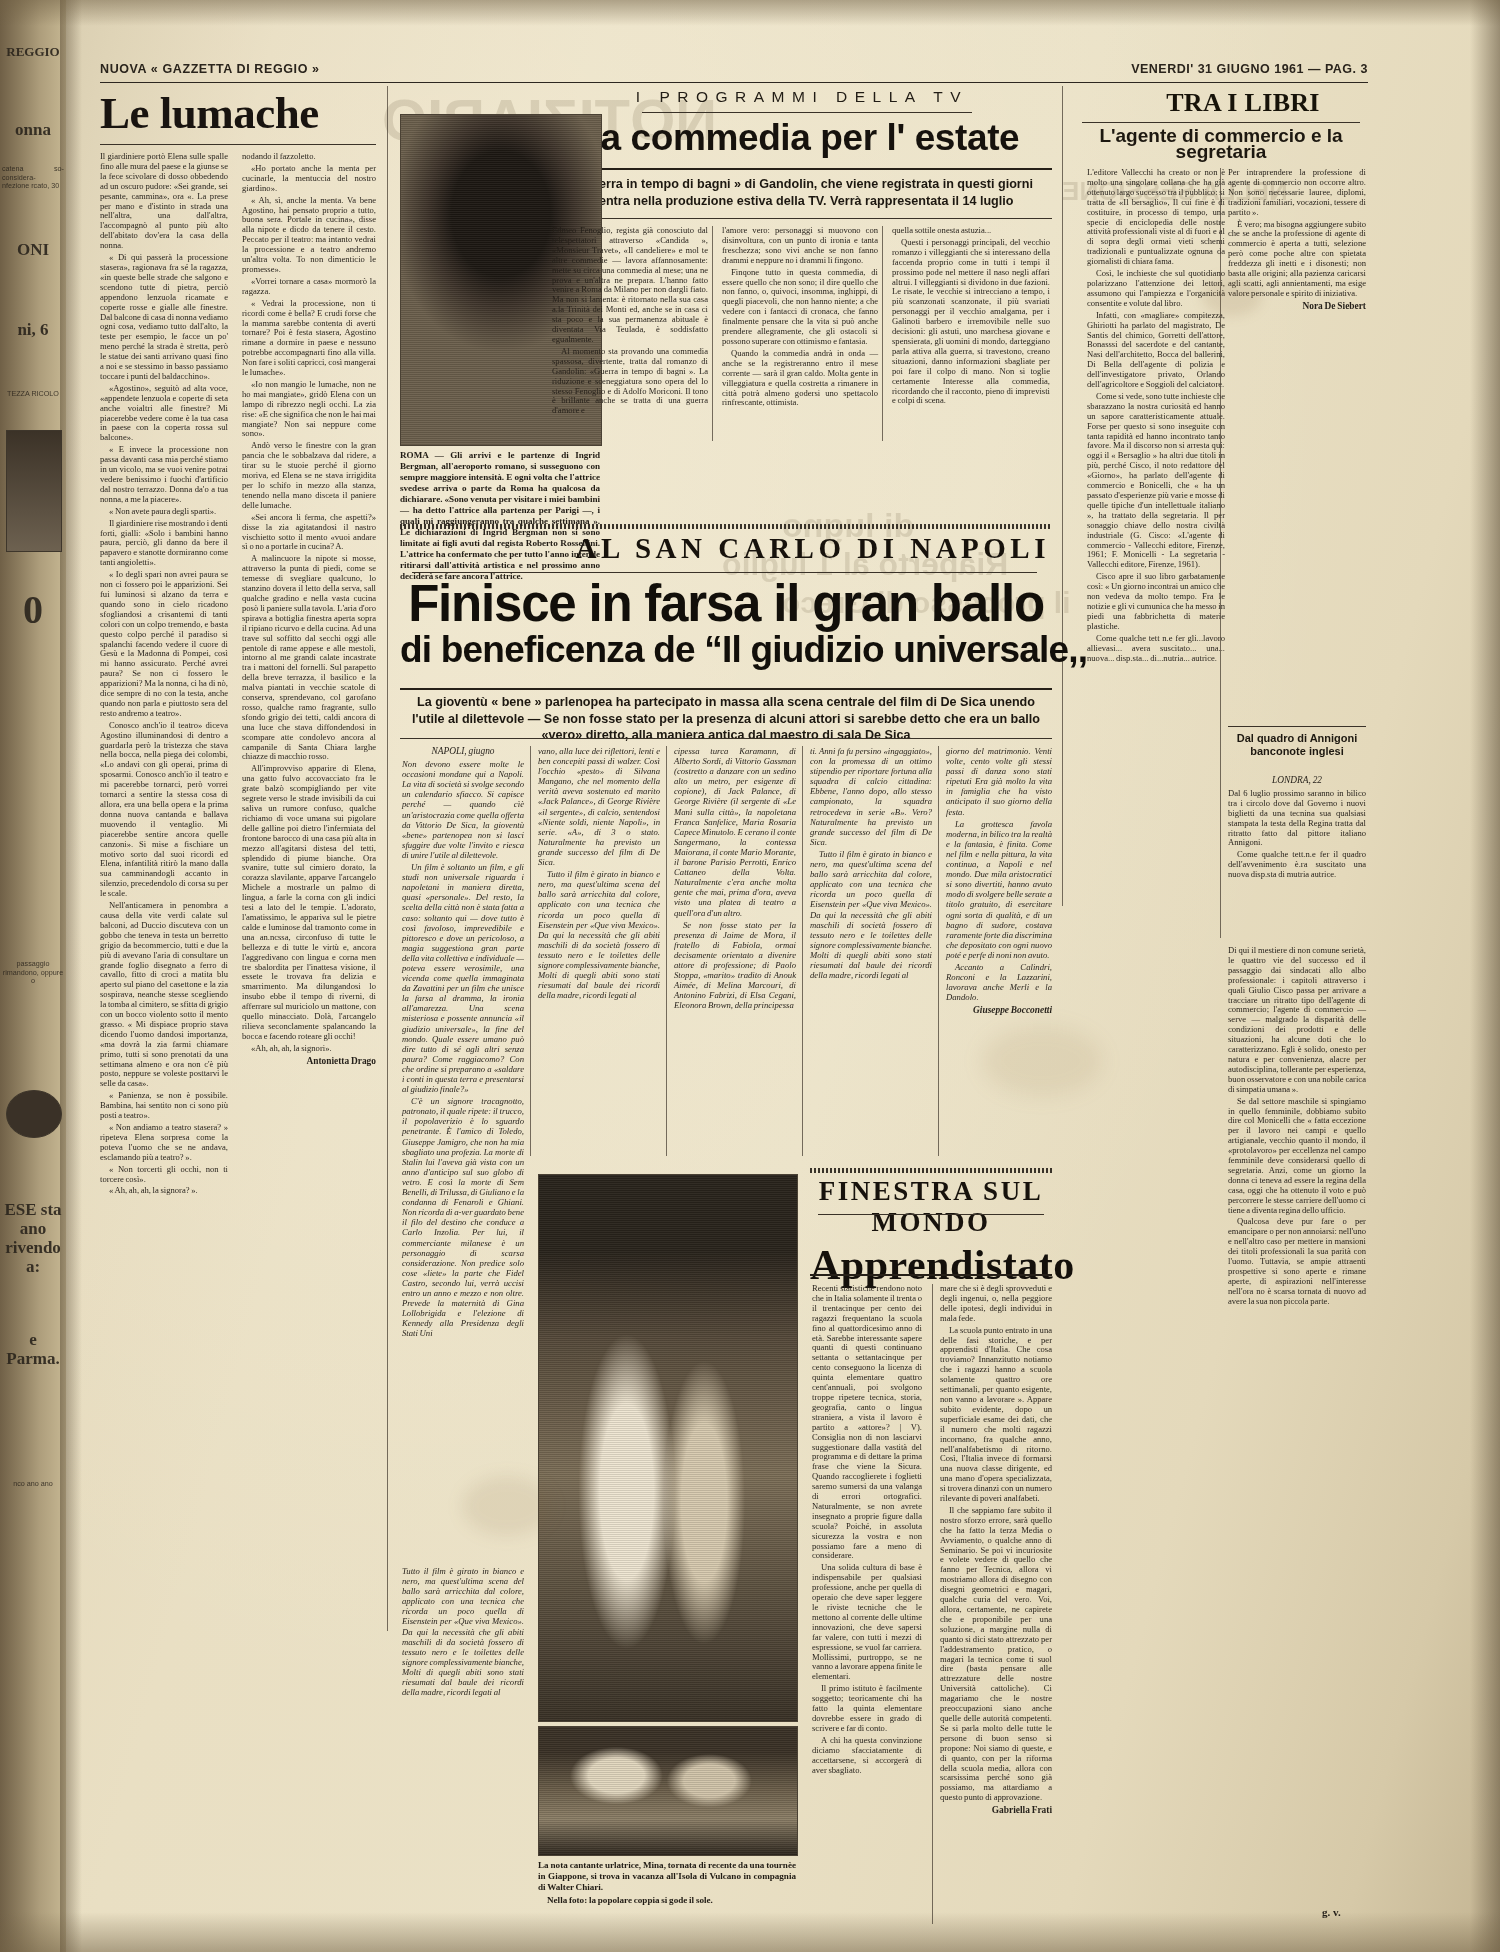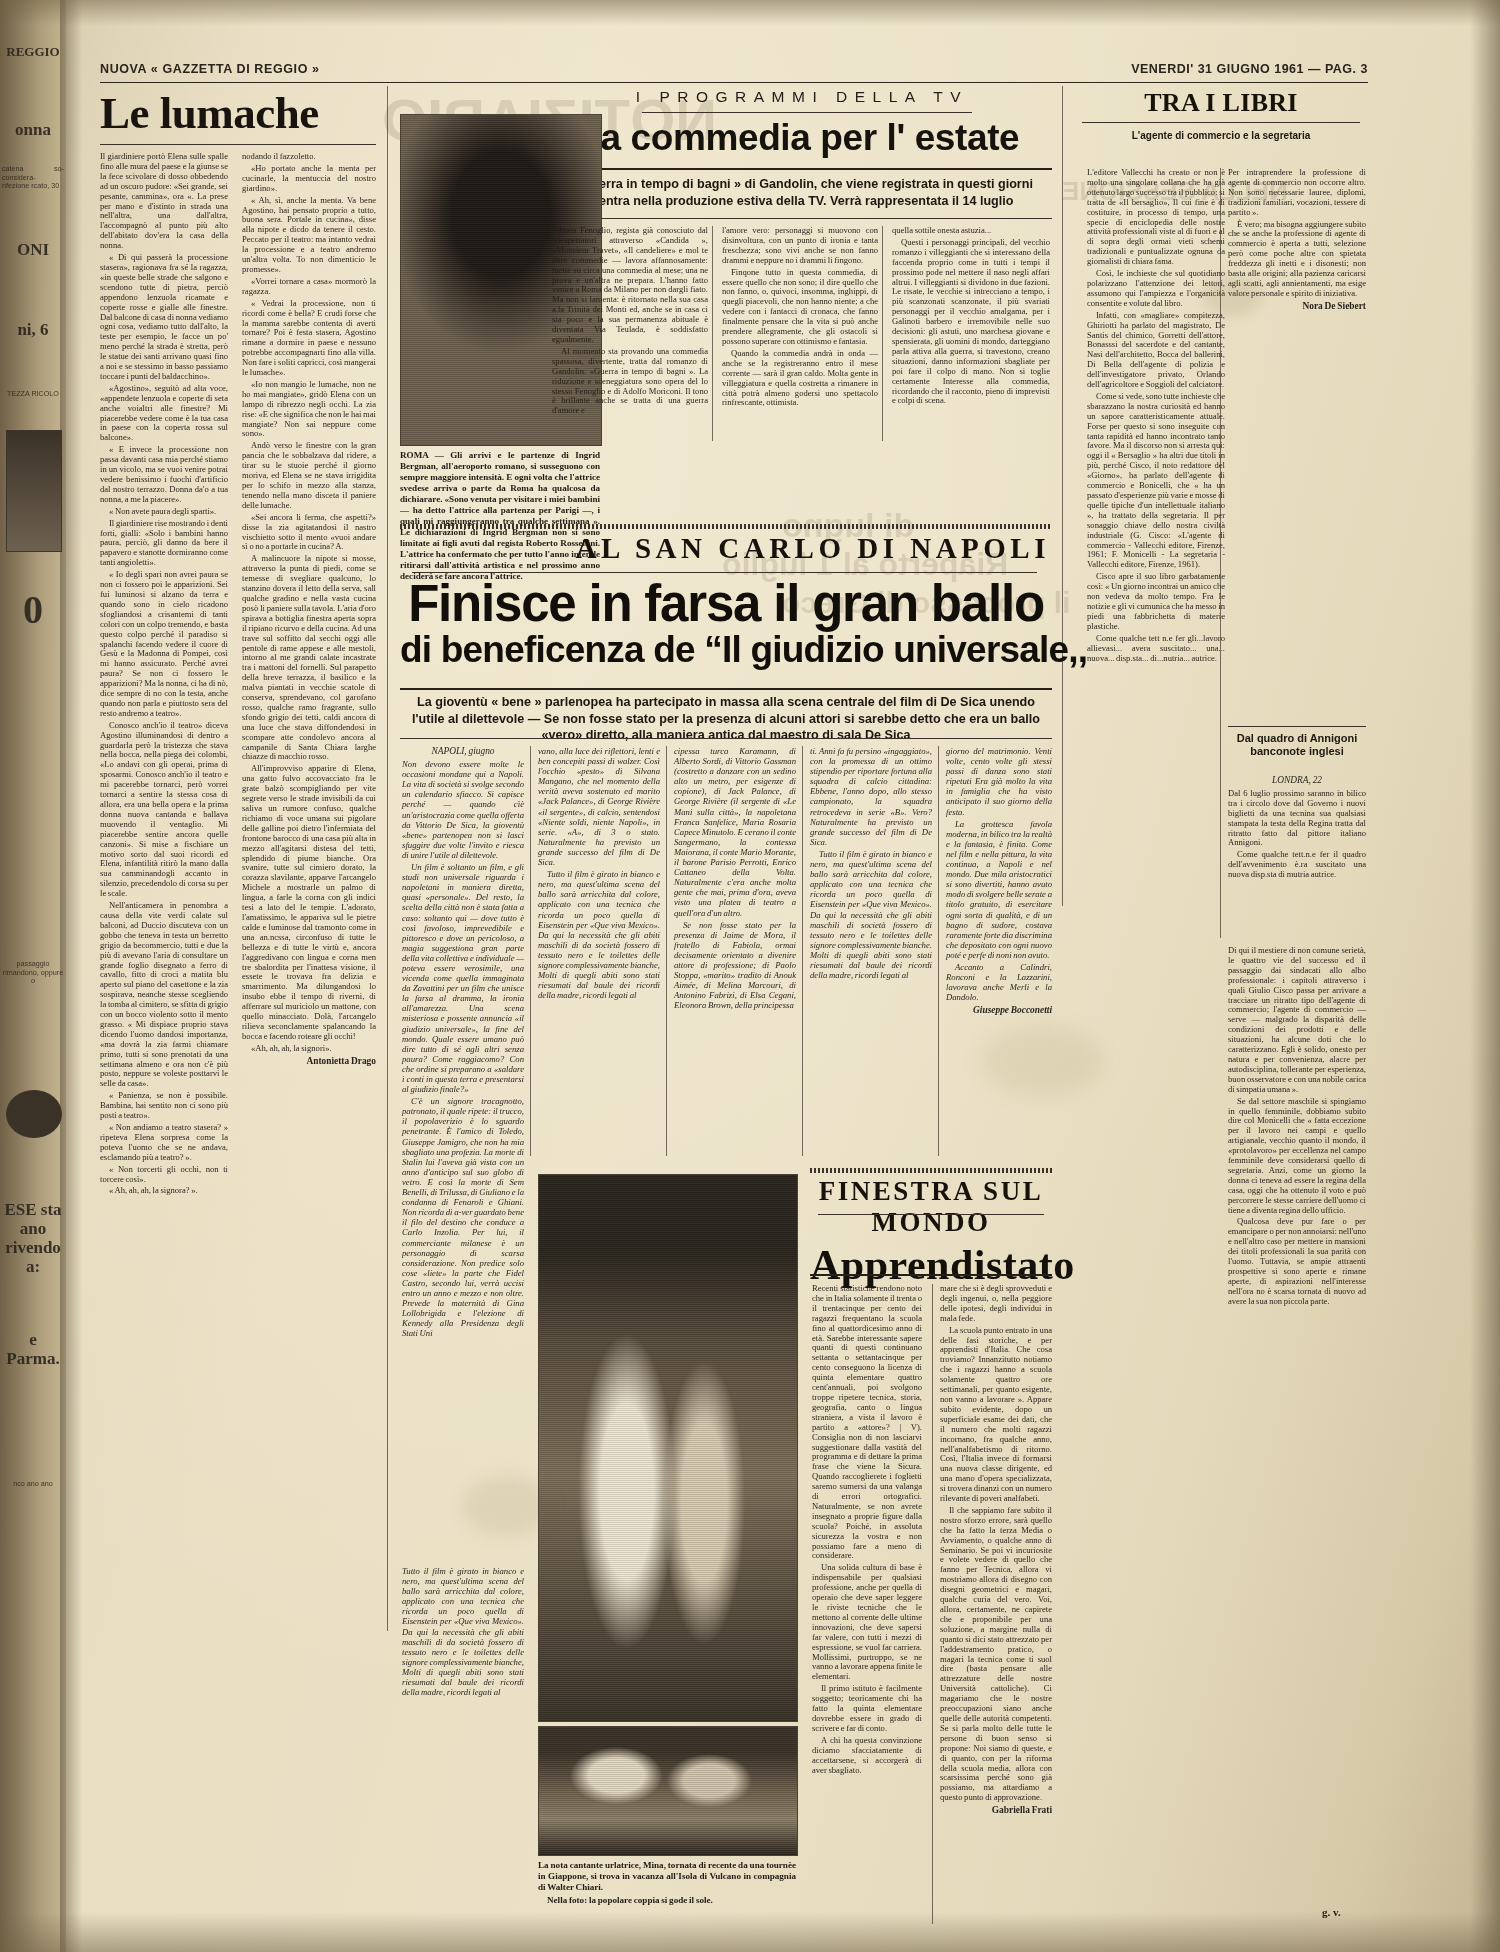--- a/index.html
+++ b/index.html
@@ -65,21 +65,21 @@
   
   .hl-lumache{font-family:"Liberation Serif",serif;font-weight:bold;
     font-size:45px;letter-spacing:-.5px;color:#191410;line-height:46px;}
   .kicker{font-family:"Liberation Sans",sans-serif;font-size:15.5px;
     letter-spacing:7.5px;color:#211c15;font-weight:400;}
   .hl-tv{font-family:"Liberation Sans",sans-serif;font-weight:bold;
     font-size:37px;letter-spacing:-.4px;color:#16120d;line-height:40px;}
   .hl-tralibri{font-family:"Liberation Serif",serif;font-weight:bold;
     font-size:26px;letter-spacing:.3px;color:#171309;text-align:center;}
   .sub-tralibri{font-family:"Liberation Sans",sans-serif;font-weight:bold;
-    font-size:10px;line-height:16px;text-align:center;color:#1d1810;}
+    font-size:19px;line-height:16px;text-align:center;color:#1d1810;}
   .hl-sancarlo{font-family:"Liberation Serif",serif;font-weight:bold;
     font-size:29px;letter-spacing:4.5px;color:#17120c;text-align:right;}
   .hl-big1{font-family:"Liberation Sans",sans-serif;font-weight:bold;
     font-size:51px;letter-spacing:-1.2px;line-height:52px;color:#120f0a;
     text-align:center;white-space:nowrap;}
   .hl-big2{font-family:"Liberation Sans",sans-serif;font-weight:bold;
     font-size:37px;letter-spacing:-.8px;line-height:40px;color:#120f0a;
     text-align:center;white-space:nowrap;}
   .deck{font-family:"Liberation Sans",sans-serif;font-weight:bold;
     font-size:12.6px;line-height:16.5px;color:#1c1710;text-align:center;}
@@ -245,21 +245,21 @@
     </div>
     <div class="vrule" style="left:630px;top:200px;height:215px;"></div>
     <div class="vrule" style="left:800px;top:200px;height:215px;"></div>
 
     <div class="col caption" style="left:318px;top:424px;width:200px;">
       <p class="noind" style="text-indent:0;">ROMA — Gli arrivi e le partenze di Ingrid Bergman, all'aeroporto romano, si susseguono con sempre maggiore intensità. E ogni volta che l'attrice svedese arriva o parte da Roma ha qualcosa da dichiarare. «Sono venuta per visitare i miei bambini — ha detto l'attrice alla partenza per Parigi —, i quali mi raggiungeranno tra qualche settimana ». Le dichiarazioni di Ingrid Bergman non si sono limitate ai figli avuti dal regista Roberto Rossellini. L'attrice ha confermato che per tutto l'anno intende ritirarsi dall'attività artistica e nel prossimo anno deciderà se fare ancora l'attrice.</p>
     </div>
 
     <div class="vrule" style="left:980px;top:60px;height:820px;"></div>
 
-    <div style="position:absolute;left:994px;top:62px;width:290px;">
+    <div style="position:absolute;left:1016px;top:62px;width:290px;">
       <div class="hl-tralibri">TRA I LIBRI</div>
     </div>
     <div class="hrule" style="left:1000px;top:96px;width:278px;"></div>
     <div style="position:absolute;left:994px;top:102px;width:290px;">
       <div class="sub-tralibri">L'agente di commercio e la segretaria</div>
     </div>
 
     <div class="col body-ser" style="left:994px;top:142px;width:138px;height:1560px;margin-left:11px;">
       <p class="noind">L'editore Vallecchi ha creato or non è molto una singolare collana che ha già ottenuto largo successo tra il pubblico: si tratta de «Il bersaglio», Il cui fine è di costituire, in processo di tempo, una specie di enciclopedia delle nostre attività professionali viste al di fuori e al di sopra degli ormai vieti schemi tradizionali e puntualizzate ognuna da giornalisti di chiara fama.</p>
       <p>Così, le inchieste che sul quotidiano polarizzano l'attenzione dei lettori, assumono qui l'ampiezza e l'organicità consentite e volute dal libro.</p>

